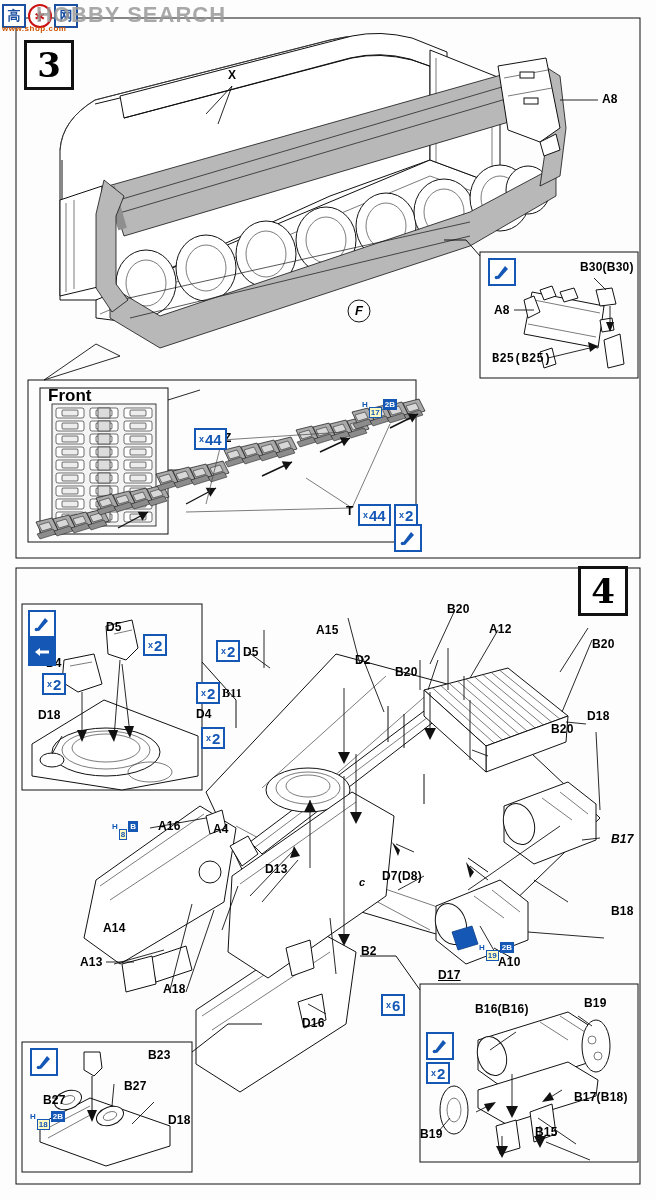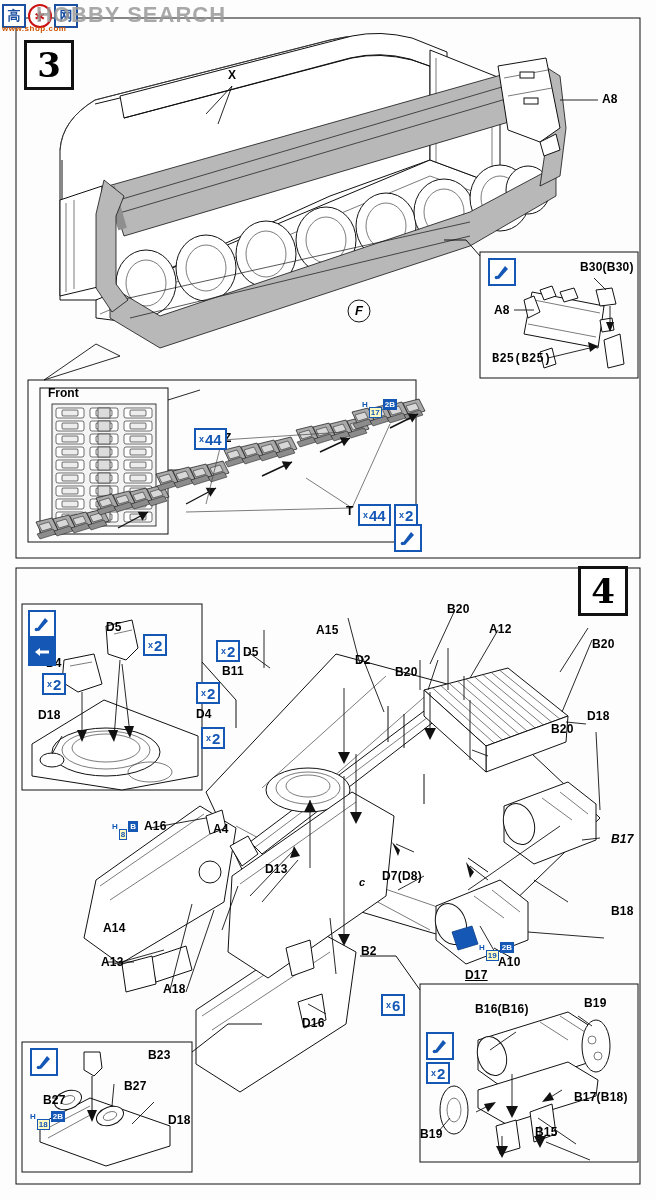--- a/index.html
+++ b/index.html
@@ -568,21 +568,21 @@
   <div class="lbl" style="left:552px;top:260px;margin-left:28px;">B30(B30)</div>
   <div class="lbl" style="left:494px;top:303px;">A8</div>
   <div class="lbl" style="left:492px;top:352px;font-family:Liberation Mono, monospace;">B25(B25)</div>
   <div class="icobox" style="left:488px;top:258px;">
     <svg width="18" height="18" viewBox="0 0 18 18">
         <path d="M3 15 L12 3 L15 6 L6 16 Z" fill="#1457b5"></path>
         <circle cx="3.5" cy="14.5" r="1.8" fill="#1457b5"></circle>
       </svg>
   </div>
 
-  <div class="caption" style="left:48px;top:386px;font-size:12px;">Front</div>
+  <div class="caption" style="left:48px;top:386px;font-size:17px;">Front</div>
   <div class="lbl" style="left:224px;top:431px;">Z</div>
   <div class="lbl" style="left:346px;top:504px;">T</div>
 
   <div class="badge" style="left:194px;top:428px;">
     <span class="x">x</span>
     <span>44</span>
   </div>
   <div class="badge" style="left:358px;top:504px;">
     <span class="x">x</span>
     <span>44</span>
@@ -624,21 +624,21 @@
     <span class="x">x</span>
     <span>2</span>
   </div>
   <div class="lbl" style="left:38px;top:708px;">D18</div>
 
   <div class="lbl" style="left:243px;top:645px;">D5</div>
   <div class="badge" style="left:216px;top:640px;">
     <span class="x">x</span>
     <span>2</span>
   </div>
-  <div class="lbl" style="left:222px;top:664px;">B11</div>
+  <div class="lbl" style="left:222px;top:686px;font-family:Liberation Serif, serif;">B11</div>
   <div class="badge" style="left:196px;top:682px;">
     <span class="x">x</span>
     <span>2</span>
   </div>
   <div class="lbl" style="left:196px;top:707px;">D4</div>
   <div class="badge" style="left:201px;top:727px;">
     <span class="x">x</span>
     <span>2</span>
   </div>
 
@@ -646,40 +646,40 @@
   <div class="lbl" style="left:355px;top:653px;">D2</div>
   <div class="lbl" style="left:395px;top:665px;">B20</div>
   <div class="lbl" style="left:489px;top:622px;">A12</div>
   <div class="lbl" style="left:447px;top:602px;">B20</div>
   <div class="lbl" style="left:592px;top:637px;">B20</div>
   <div class="lbl" style="left:551px;top:722px;">B20</div>
   <div class="lbl" style="left:587px;top:709px;">D18</div>
   <div class="lbl" style="left:611px;top:832px;font-style:italic;">B17</div>
   <div class="lbl" style="left:611px;top:904px;">B18</div>
 
-  <div class="lbl" style="left:144px;top:819px;">A16</div>
+  <div class="lbl" style="left:158px;top:819px;">A16</div>
   <div class="hbadge" style="left:112px;top:821px;">
     <span class="h">H</span>
     <span class="n">8</span>
     <span class="f">B</span>
   </div>
   <div class="lbl" style="left:213px;top:822px;">A4</div>
   <div class="lbl" style="left:265px;top:862px;">D13</div>
   <div class="lbl" style="left:103px;top:921px;">A14</div>
-  <div class="lbl" style="left:80px;top:955px;margin-left:21px;">A13</div>
+  <div class="lbl" style="left:80px;top:955px;">A13</div>
   <div class="lbl" style="left:163px;top:982px;">A18</div>
 
   <div class="lbl" style="left:382px;top:869px;">D7(D8)</div>
   <div class="lbl" style="left:361px;top:944px;">B2</div>
   <div class="badge" style="left:381px;top:994px;">
     <span class="x">x</span>
     <span>6</span>
   </div>
   <div class="lbl" style="left:302px;top:1016px;">D16</div>
-  <div class="lbl" style="left:465px;top:968px;text-decoration:underline;">D17</div>
+  <div class="lbl" style="left:438px;top:968px;text-decoration:underline;">D17</div>
   <div class="lbl" style="left:498px;top:955px;">A10</div>
   <div class="lbl sm ital" style="left:359px;top:876px;">c</div>
   <div class="hbadge" style="left:479px;top:942px;">
     <span class="h">H</span>
     <span class="n">19</span>
     <span class="f">2B</span>
   </div>
 
   <div class="icobox" style="left:30px;top:1048px;">
     <svg width="18" height="18" viewBox="0 0 18 18">

